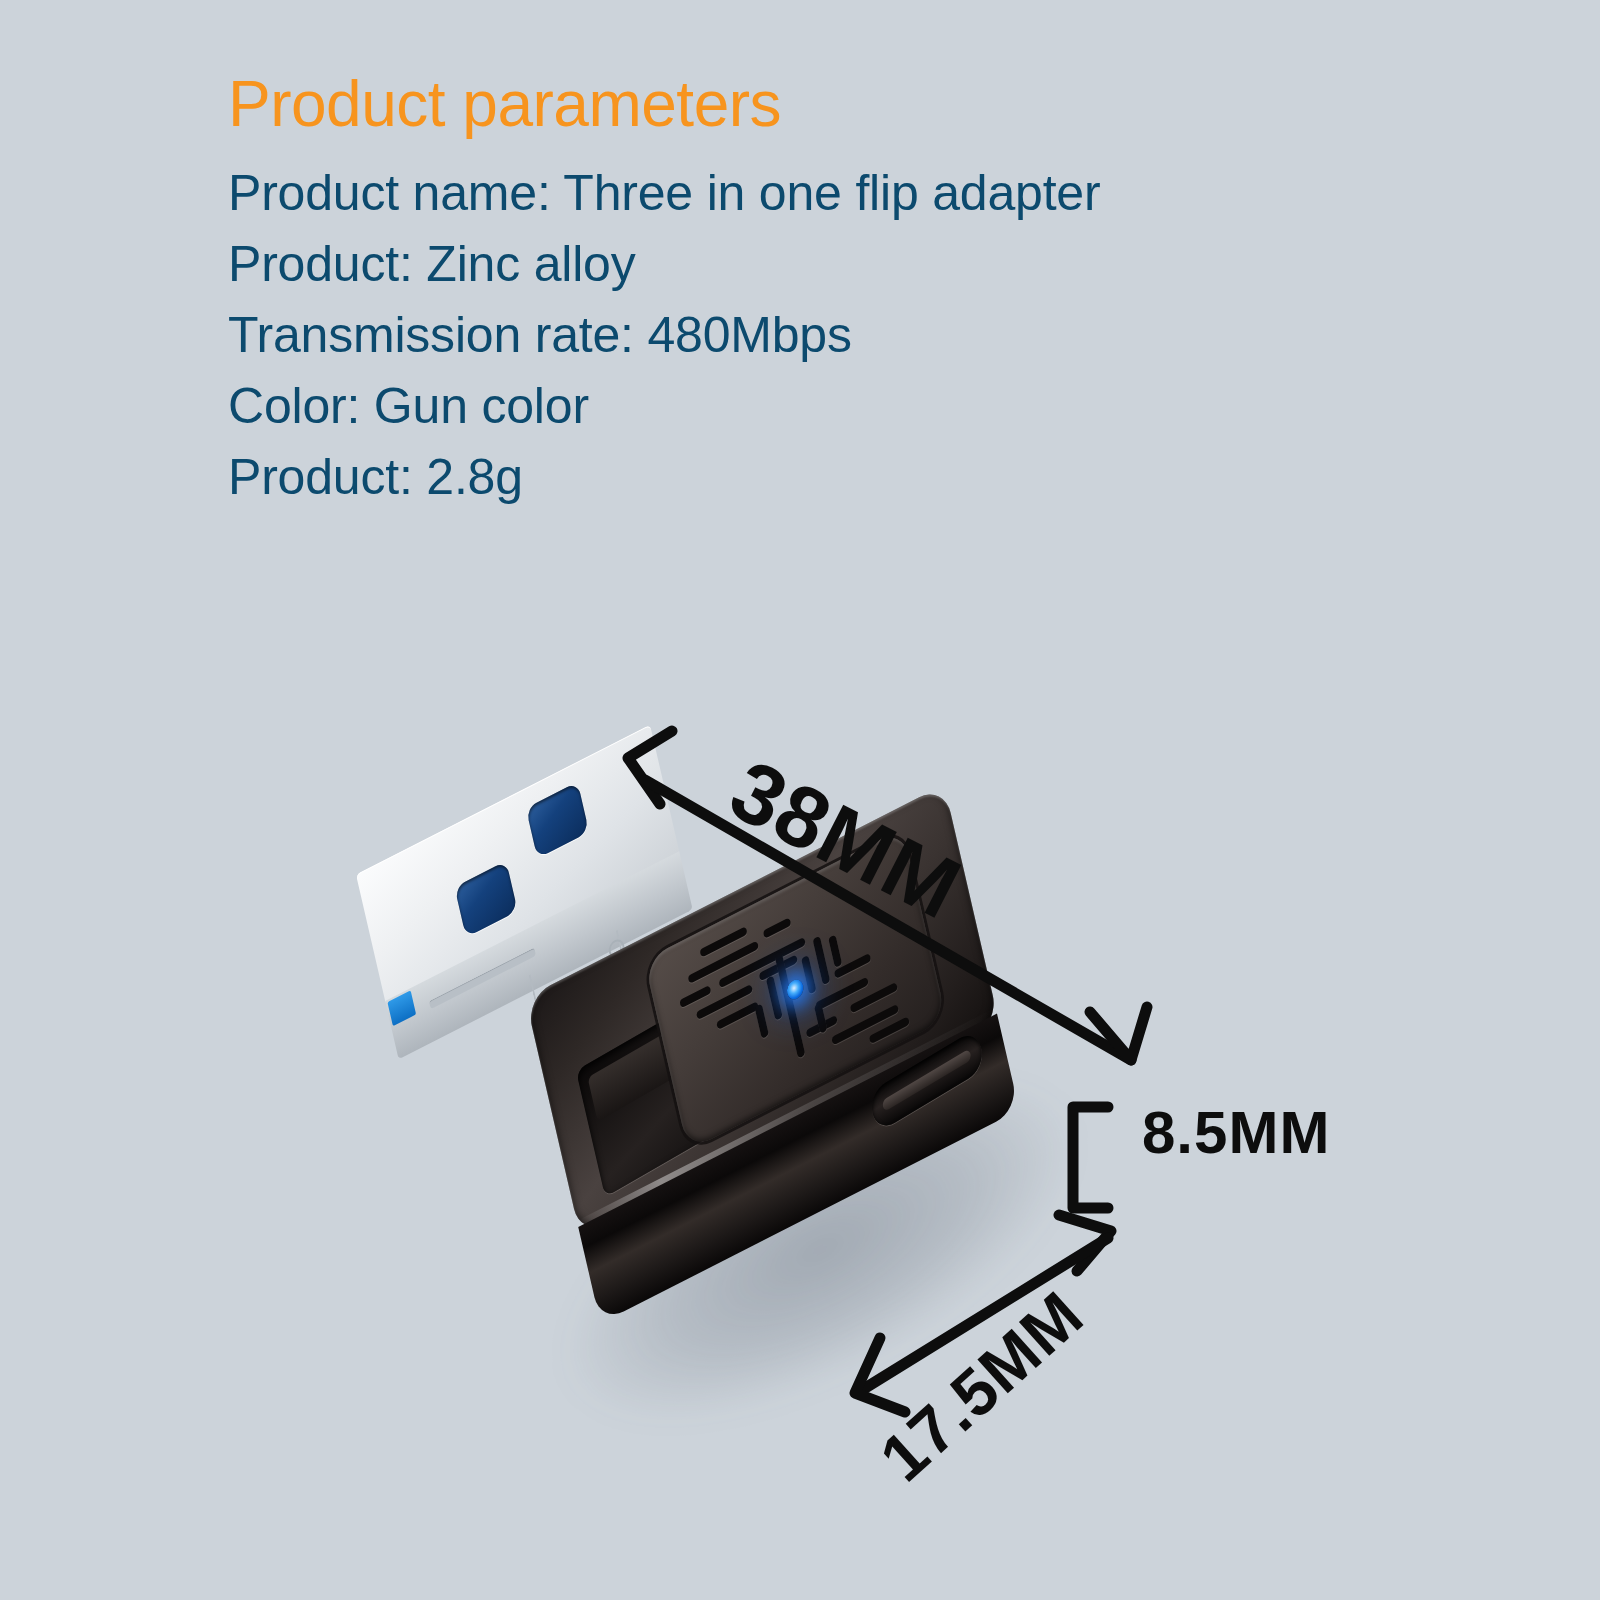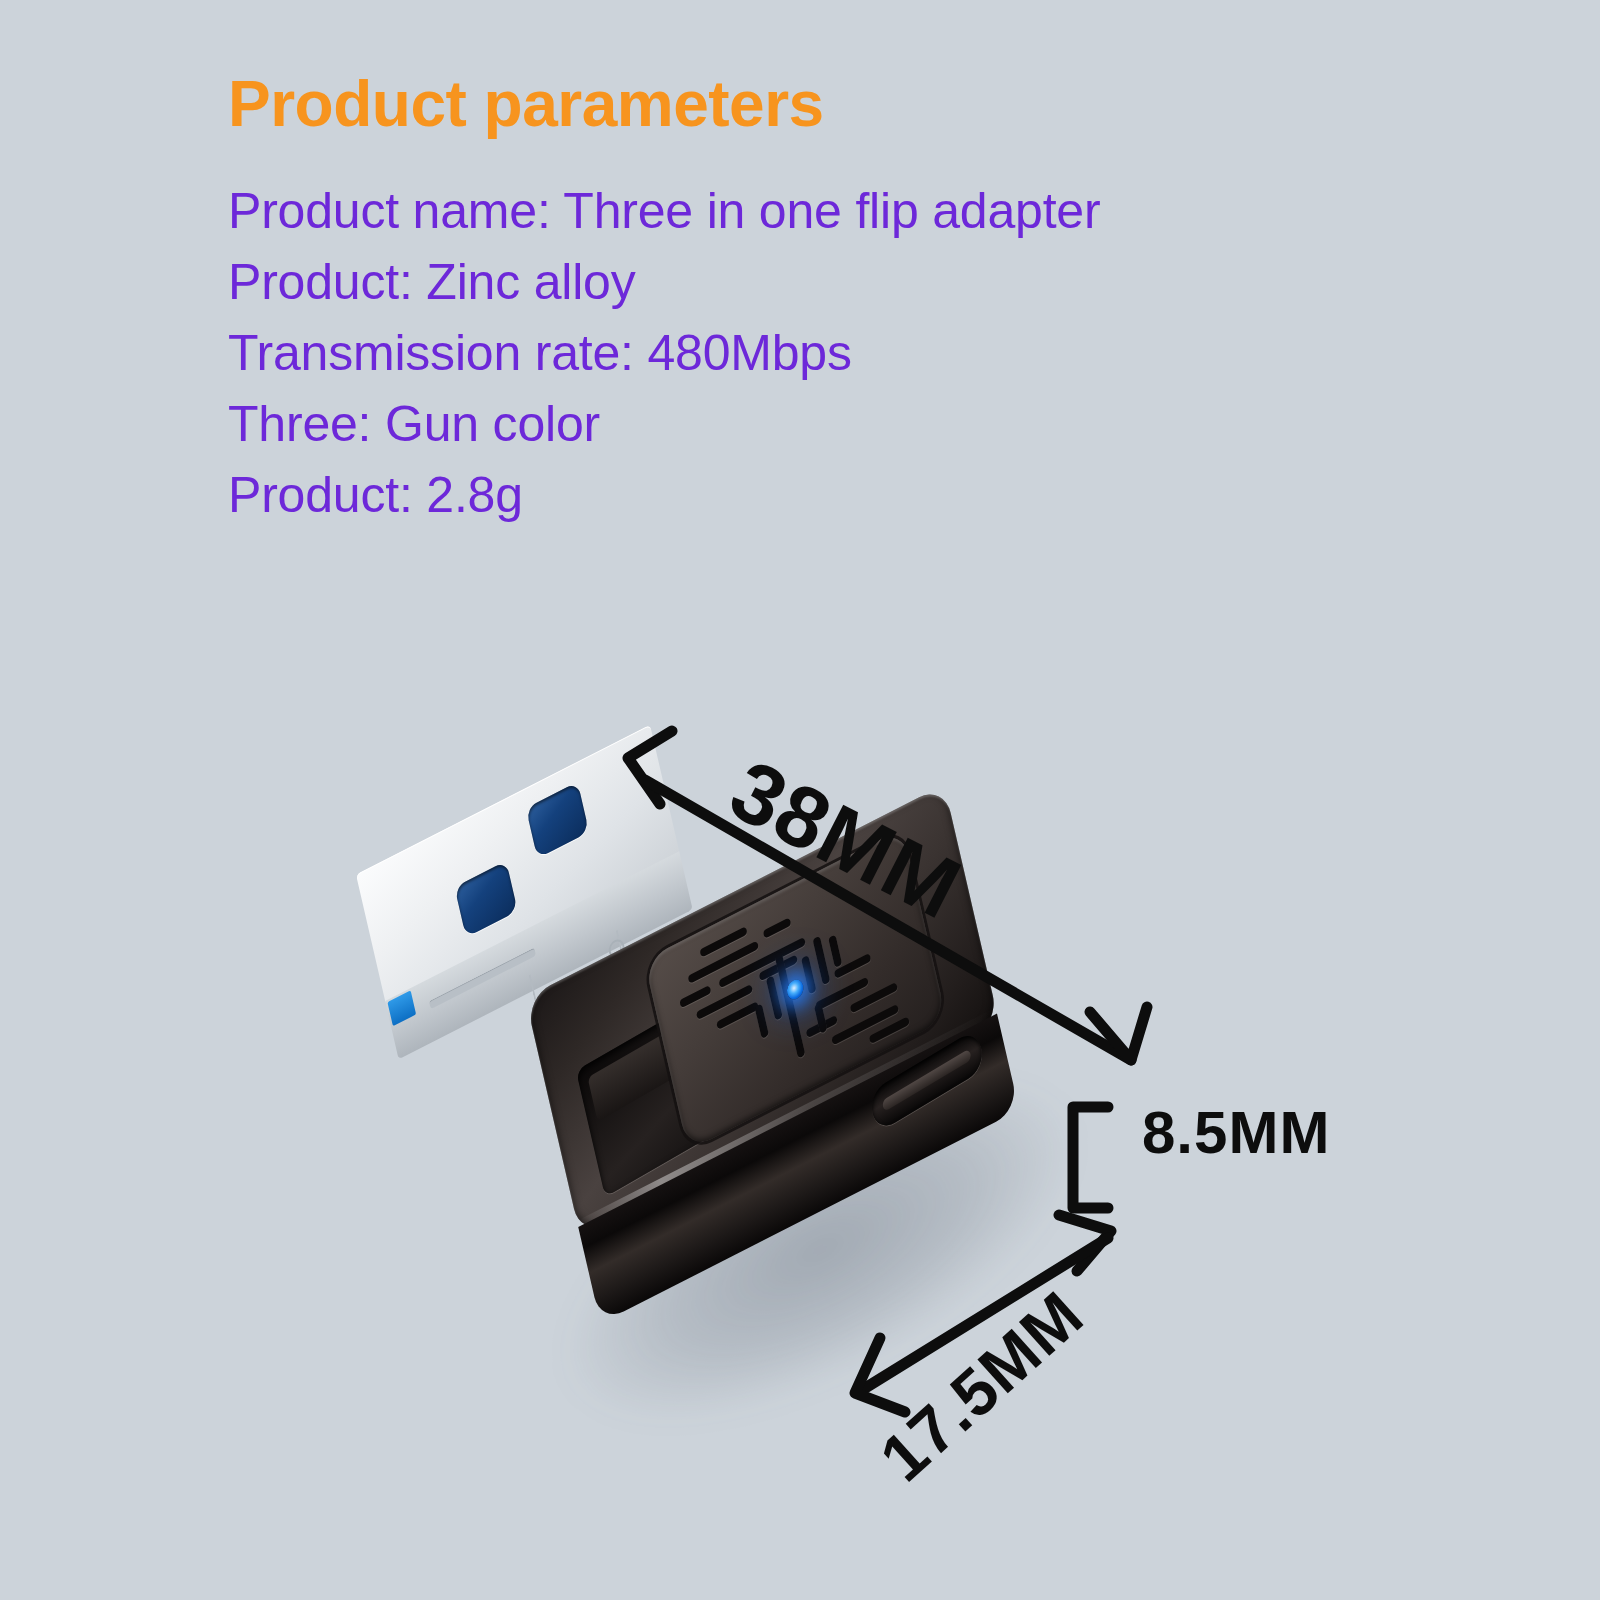--- a/index.html
+++ b/index.html
@@ -18,30 +18,30 @@
 
   
   #spec-panel {
     position: absolute;
     left: 228px;
     top: 72px;
     width: 1100px;
   }
   #page-title {
     font-size: 64px;
-    font-weight: bold;
+    font-weight: normal;
     color: #F7941E;
     letter-spacing: -0.5px;
     line-height: 1.0;
-    margin: 0 0 40px 0;
+    margin: 0 0 22px 0;
     white-space: nowrap;
   }
   .spec-line {
     font-size: 50px;
-    color: #6d28d9;
+    color: #0c4a6e;
     line-height: 1.42;
     white-space: nowrap;
     letter-spacing: -0.2px;
   }
 
   
   #product-stage {
     position: absolute;
     left: 300px;
     top: 660px;
@@ -271,21 +271,21 @@
 <body>
 
 <div id="page">
 
   <div id="spec-panel">
     <div id="page-title">Product parameters</div>
 
     <div class="spec-line">Product name: Three in one flip adapter</div>
     <div class="spec-line">Product: Zinc alloy</div>
     <div class="spec-line">Transmission rate: 480Mbps</div>
-    <div class="spec-line">Three: Gun color</div>
+    <div class="spec-line">Color: Gun color</div>
     <div class="spec-line">Product: 2.8g</div>
   </div>
 
   <div id="product-stage">
 
     <div id="product-shadow"></div>
 
     <div id="usb-a-plug">
       <div id="usb-a-top">
         <div class="usb-a-hole" id="usb-a-hole-1"></div>

